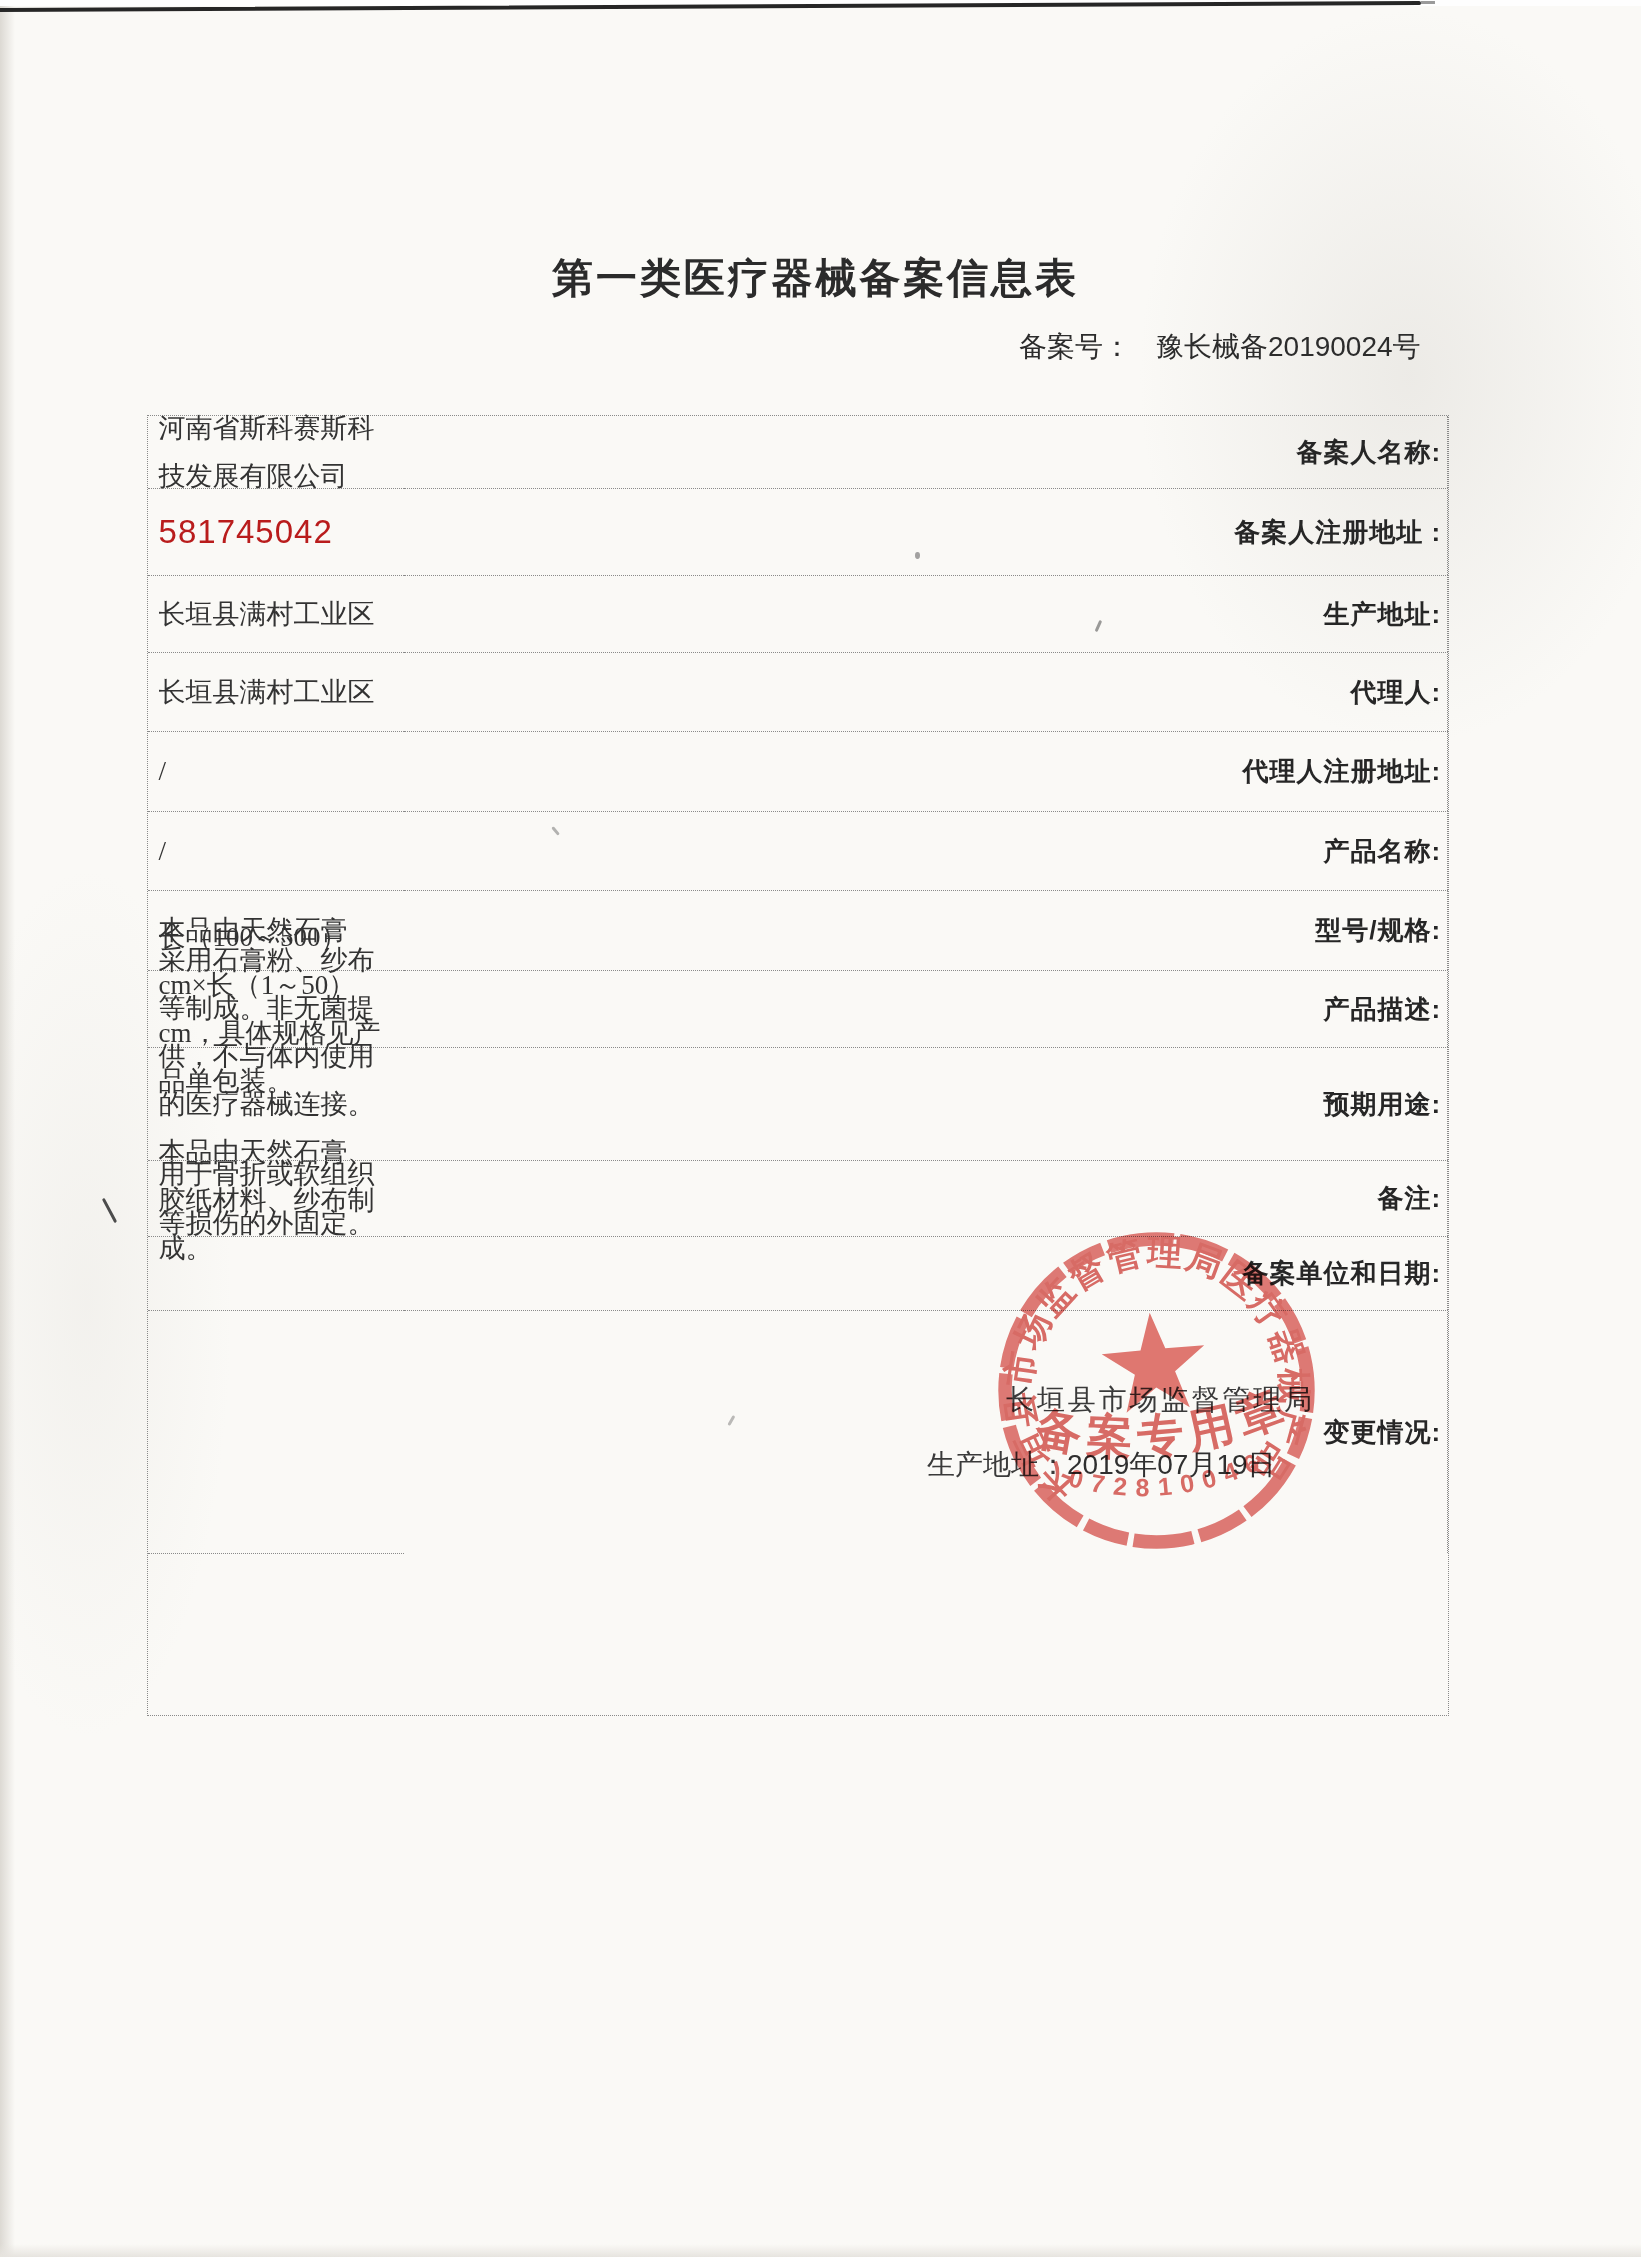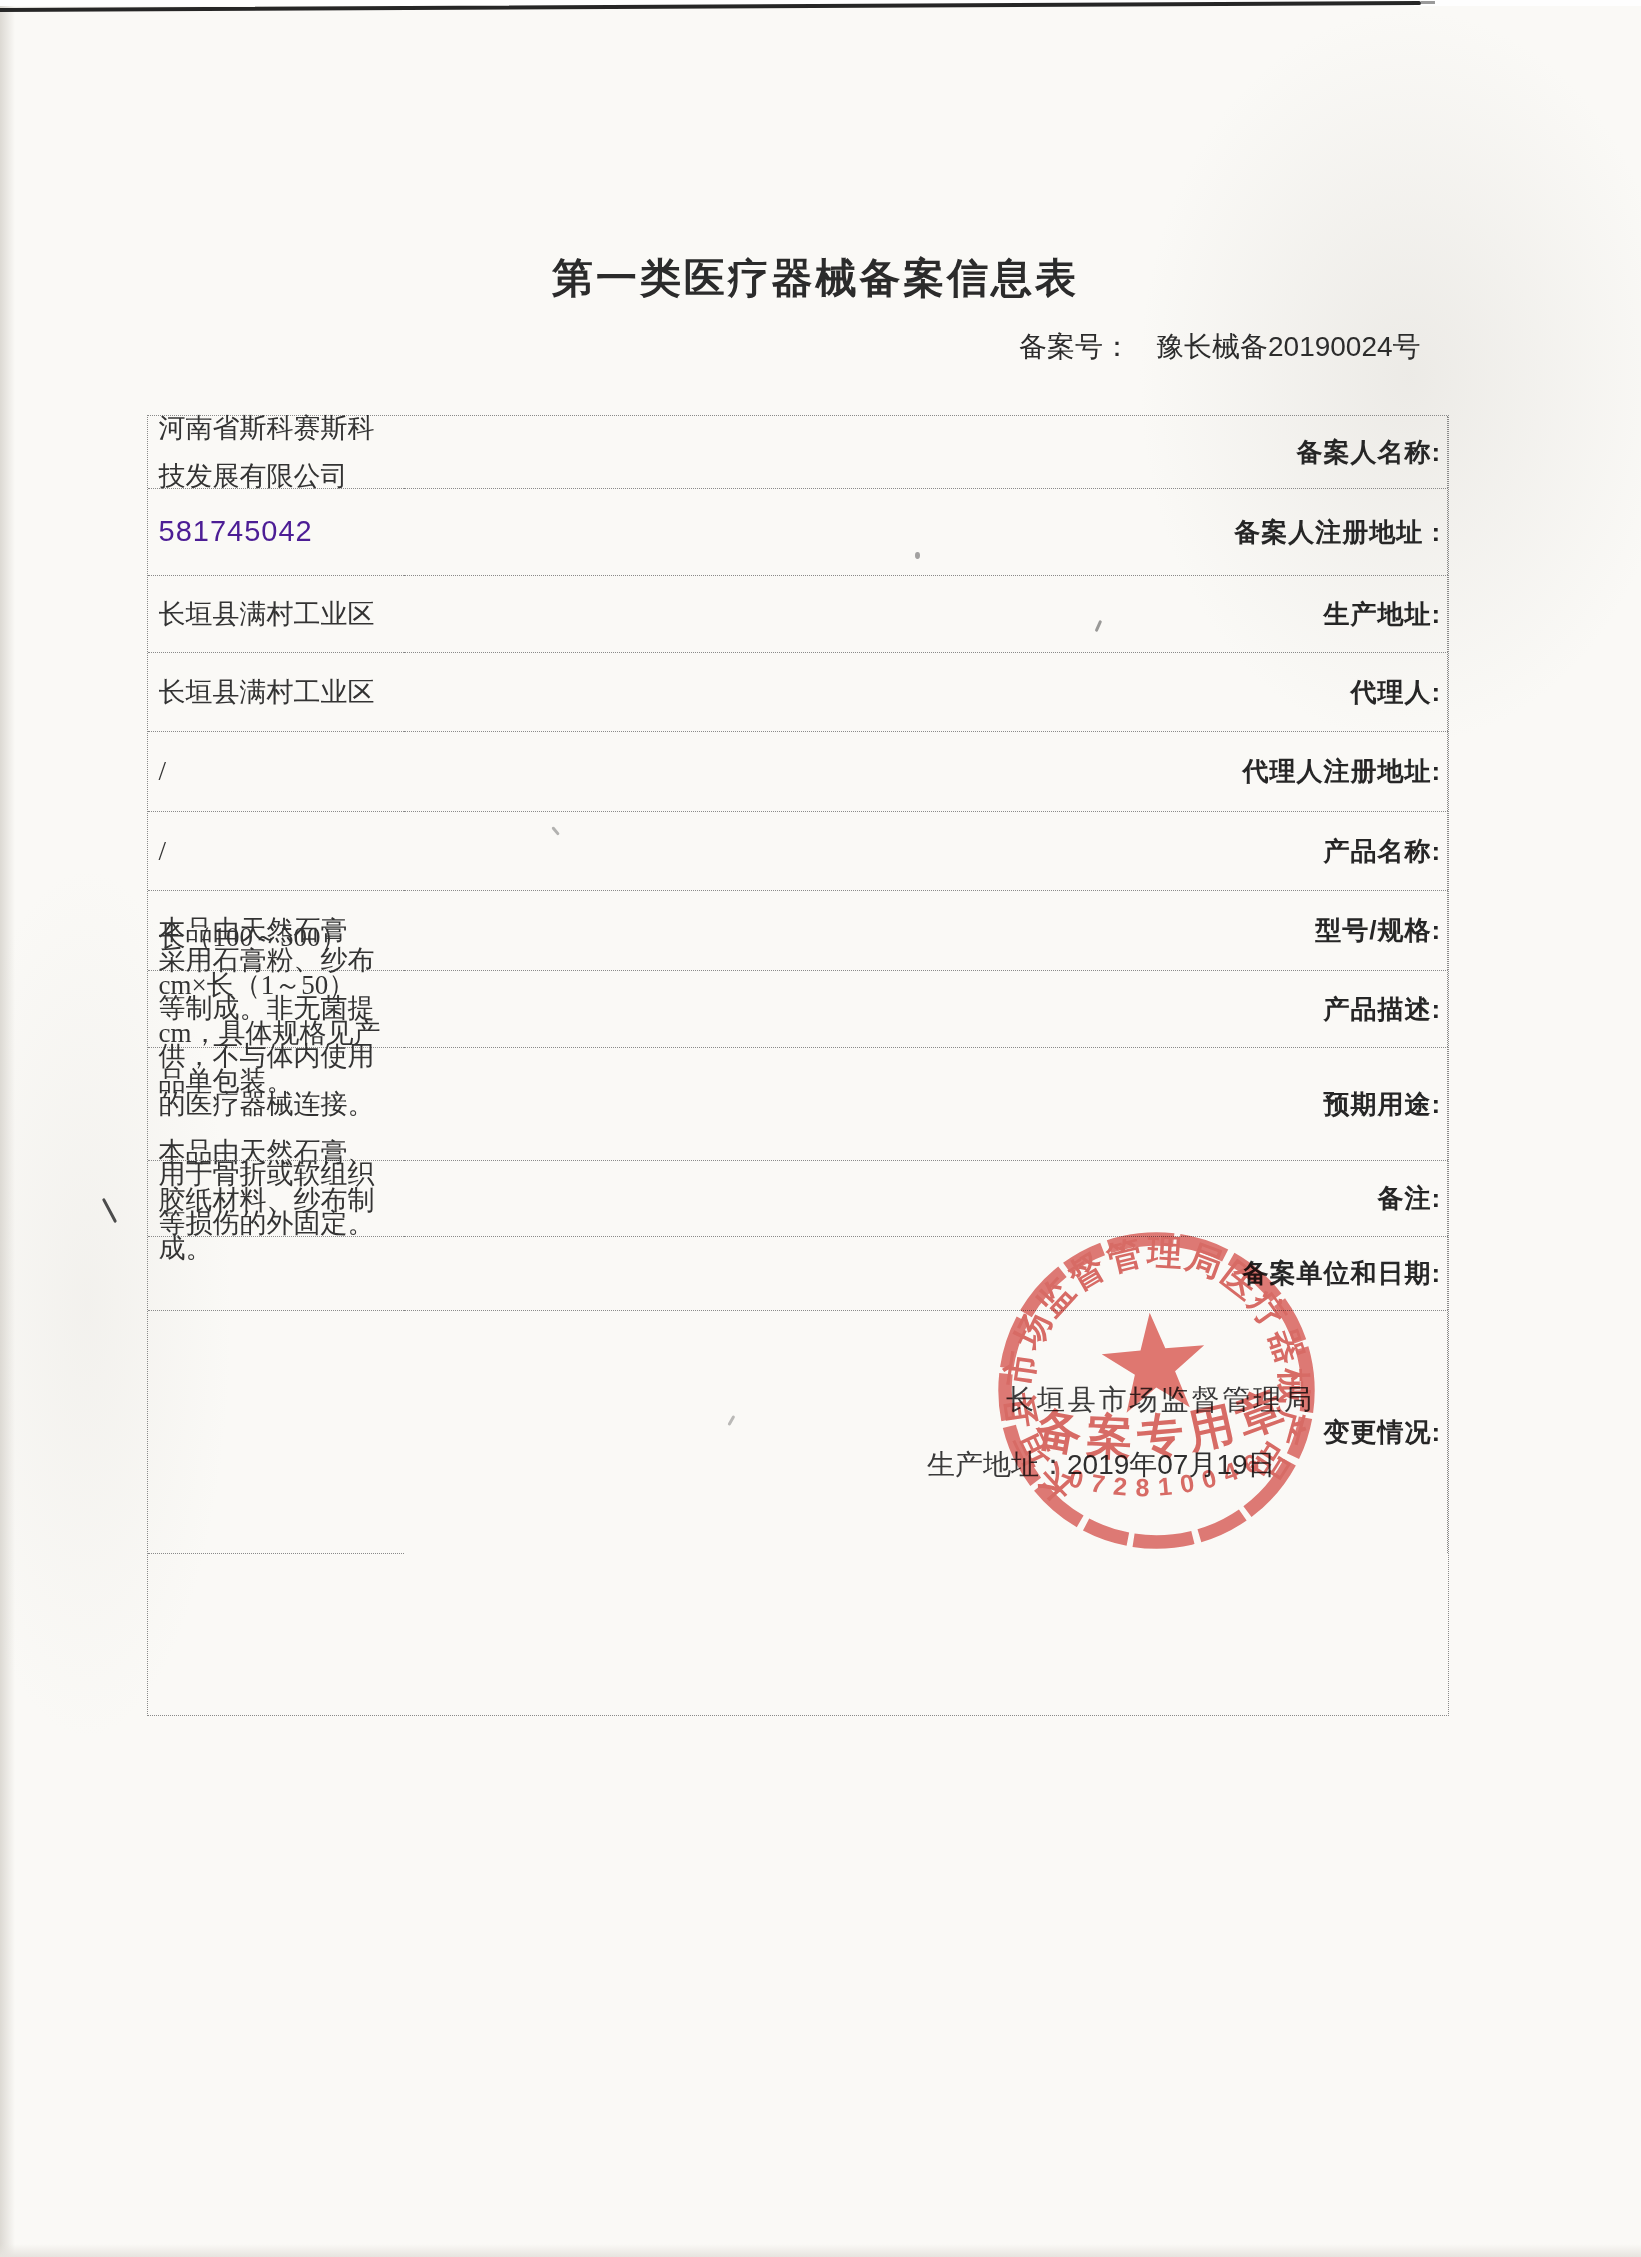--- a/index.html
+++ b/index.html
@@ -44,21 +44,21 @@
     display:flex;align-items:center;justify-content:flex-end;
     padding:0 5.8px 0 3.9px;
     font-family:"Liberation Sans","DejaVu Sans",sans-serif;
     font-weight:700;font-size:26px;letter-spacing:1px;color:#262626;white-space:nowrap;
   }
   .cell.value{
     display:flex;align-items:center;
     padding:5.8px 13.5px 5.8px 10.6px;
     font-size:27px;color:#333;line-height:1.78;
   }
-  .cell.value.num{font-size:29px;letter-spacing:1px;color:#4c1d95;}
+  .cell.value.num{font-size:33px;letter-spacing:1px;color:#b91c1c;}
 
   .agency{position:absolute;left:1006px;top:1381px;font-size:28px;letter-spacing:2.9px;color:#3a3a3a;white-space:nowrap;}
   .date-line{position:absolute;left:927px;top:1446px;font-size:28px;color:#3a3a3a;white-space:nowrap;}
   .date-line .date-num{font-size:28px;color:#2f2f2f;}
 
   .stamp{
     position:absolute;left:979px;top:1213px;width:355px;height:355px;
     mix-blend-mode:multiply;opacity:.85;transform:rotate(-5deg);
   }
 

